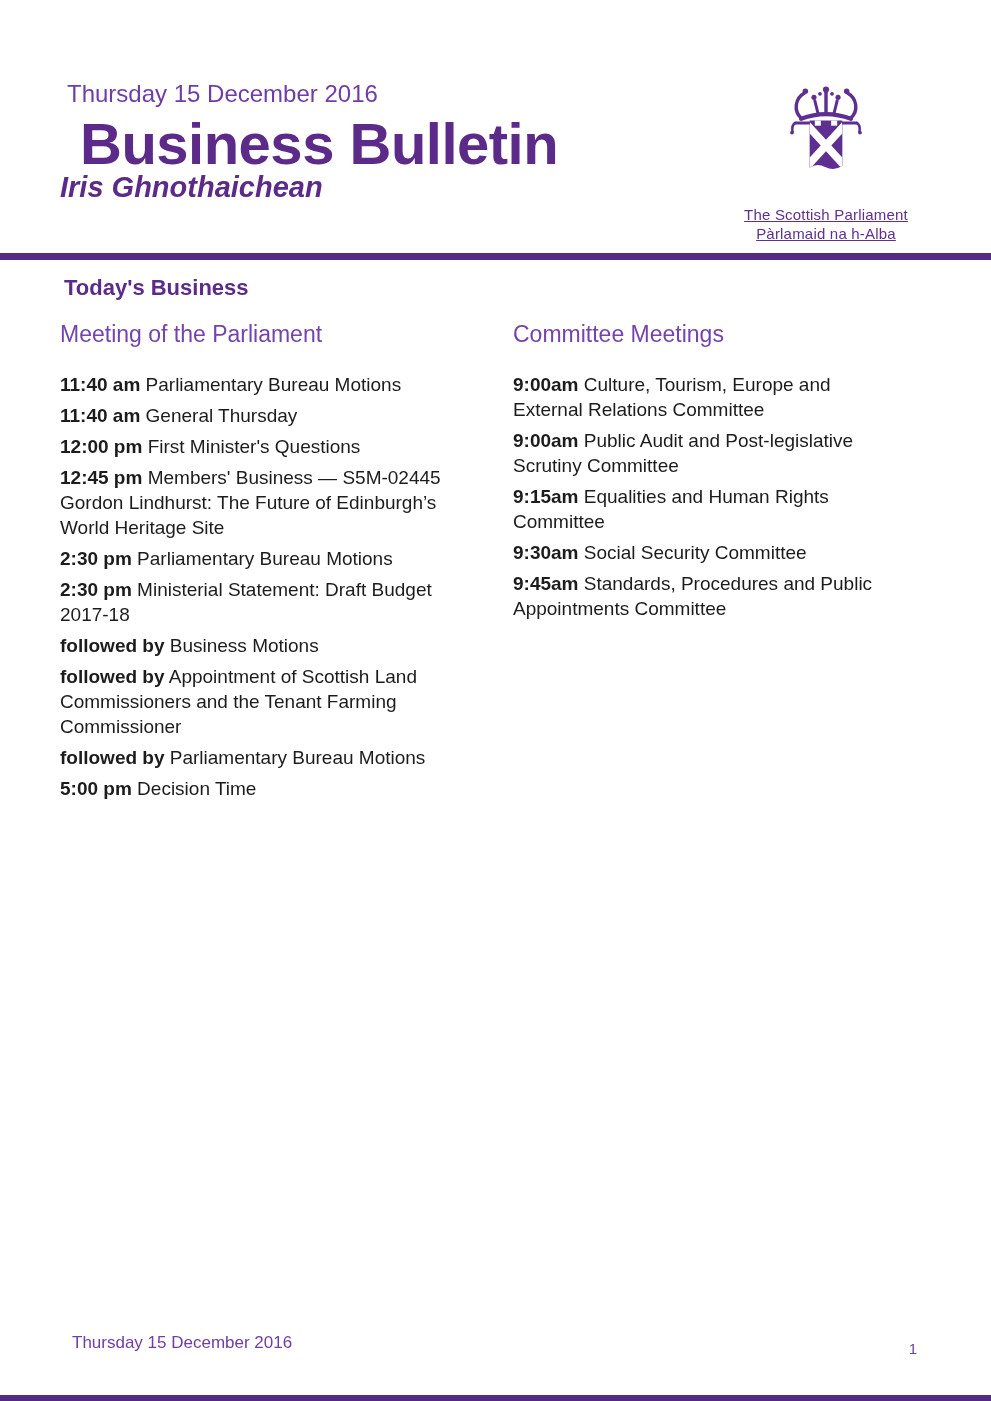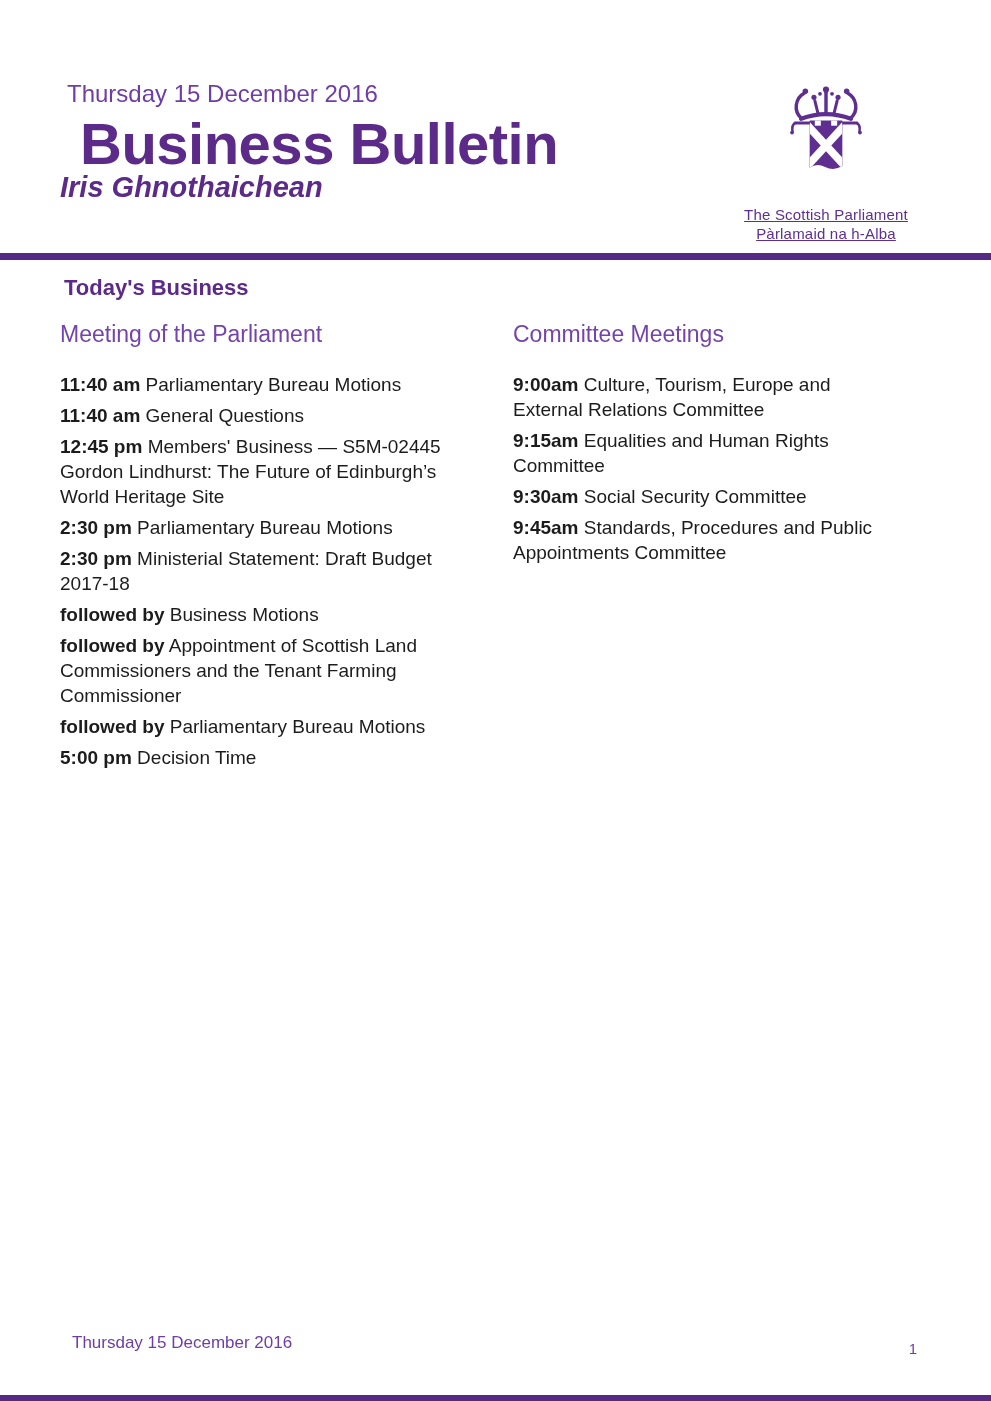--- a/index.html
+++ b/index.html
@@ -103,35 +103,37 @@
   <div class="rule top-rule"></div>
 
   <main>
     <h2 class="section-title">Today's Business</h2>
 
     <div class="columns">
       <section class="col col-left">
         <h3 class="col-heading">Meeting of the Parliament</h3>
         <div>
             <p class="item"><strong>11:40 am</strong><span> Parliamentary Bureau Motions</span></p>
-            <p class="item"><strong>11:40 am</strong><span> General Questions</span></p>
+            <p class="item"><strong>11:40 am</strong><span> General Thursday</span></p>
+            <p class="item"><strong>12:00 pm</strong><span> First Minister's Questions</span></p>
             <p class="item"><strong>12:45 pm</strong><span> Members' Business — S5M-02445 Gordon Lindhurst: The Future of Edinburgh’s World Heritage Site</span></p>
             <p class="item"><strong>2:30 pm</strong><span> Parliamentary Bureau Motions</span></p>
             <p class="item"><strong>2:30 pm</strong><span> Ministerial Statement: Draft Budget 2017-18</span></p>
             <p class="item"><strong>followed by</strong><span> Business Motions</span></p>
             <p class="item"><strong>followed by</strong><span> Appointment of Scottish Land Commissioners and the Tenant Farming Commissioner</span></p>
             <p class="item"><strong>followed by</strong><span> Parliamentary Bureau Motions</span></p>
             <p class="item"><strong>5:00 pm</strong><span> Decision Time</span></p>
           </div>
       </section>
 
       <section class="col col-right">
         <h3 class="col-heading">Committee Meetings</h3>
         <div>
             <p class="item"><strong>9:00am</strong><span> Culture, Tourism, Europe and External Relations Committee</span></p>
+            <p class="item"><strong>9:00am</strong><span> Public Audit and Post-legislative Scrutiny Committee</span></p>
             <p class="item"><strong>9:15am</strong><span> Equalities and Human Rights Committee</span></p>
             <p class="item"><strong>9:30am</strong><span> Social Security Committee</span></p>
             <p class="item"><strong>9:45am</strong><span> Standards, Procedures and Public Appointments Committee</span></p>
           </div>
       </section>
     </div>
   </main>
 
   <footer>
     <div class="footer-date">Thursday 15 December 2016</div>

